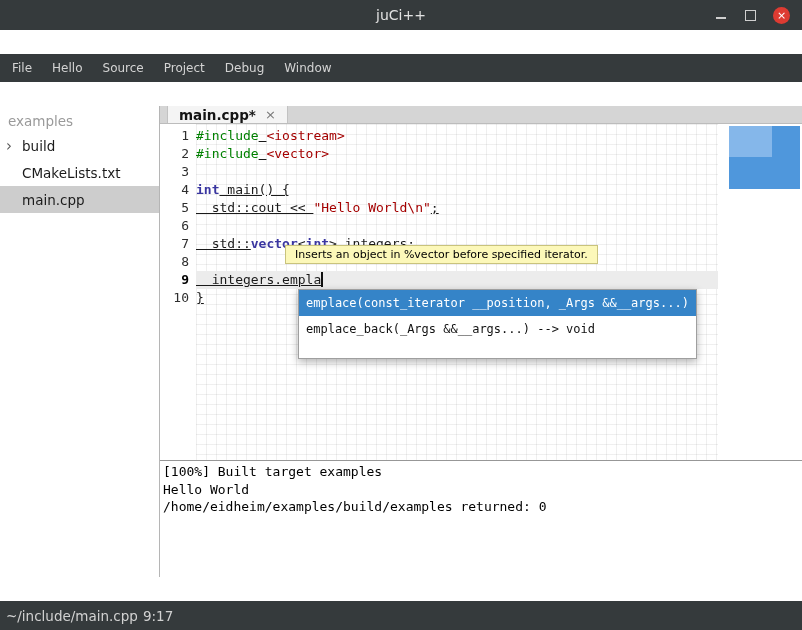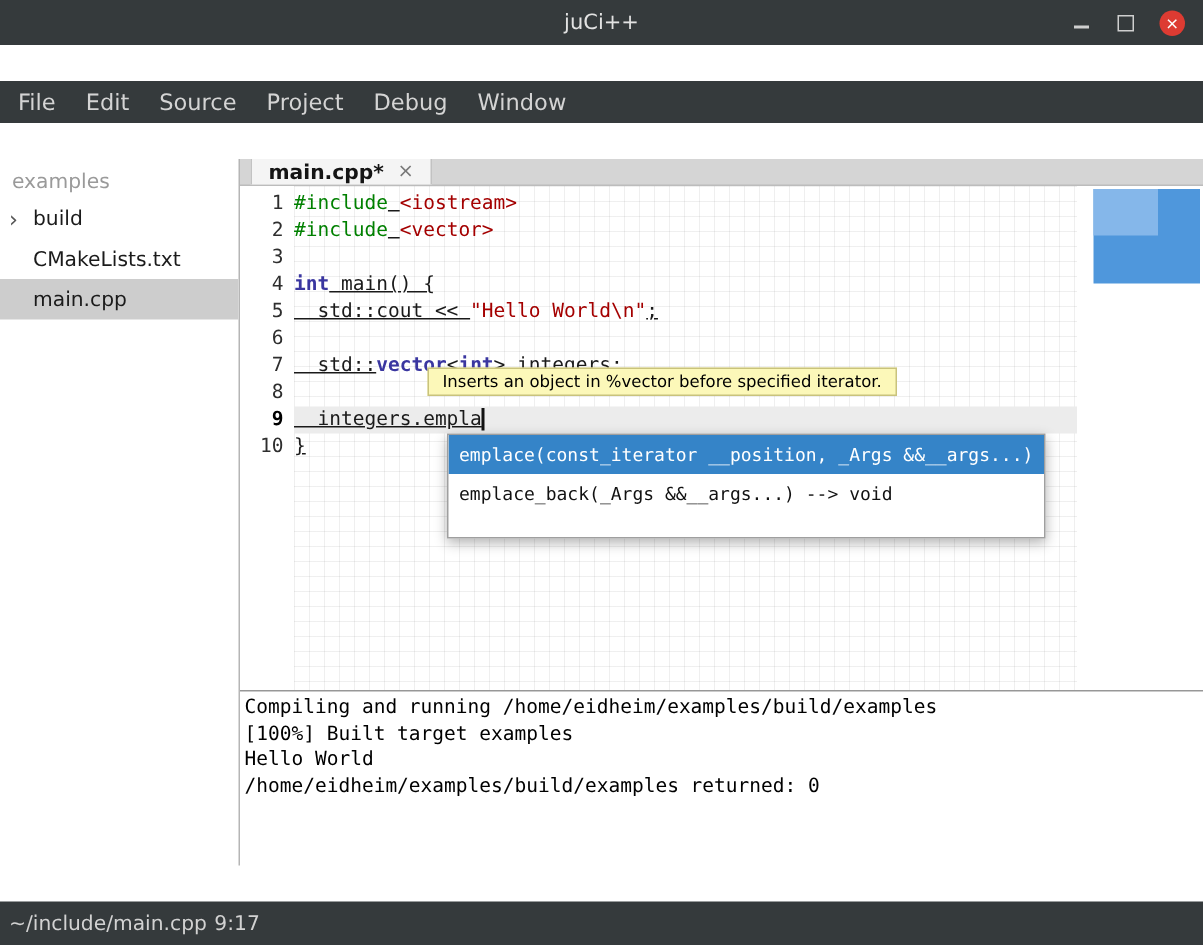--- a/index.html
+++ b/index.html
@@ -13,21 +13,21 @@
   .win-controls { position: absolute; right: 12px; top: 0; height: 30px; display: flex; align-items: center; gap: 17px; }
   .wc { display: inline-flex; align-items: center; justify-content: center; cursor: default; }
   .wc-min { width: 12px; height: 14px; }
   .wc-min::after { content: ""; width: 10px; height: 2px; background: #cfcfcf; margin-top: 6px; }
   .wc-restore { width: 12px; height: 12px; }
   .wc-restore::after { content: ""; width: 9px; height: 9px; border: 1.5px solid #cfcfcf; }
   .wc-close { width: 17px; height: 17px; border-radius: 50%; background: var(--close-red, #dd3b32); color: #fff; font-size: 11px; line-height: 17px; text-align: center; }
 
   
   .menubar { height: 28px; background: var(--bar-bg, #353a3c); display: flex; align-items: center; padding-left: 2px; flex: none; }
-  .menu-item { color: #d4d4d4; font-size: 15px; padding: 0 10px; height: 28px; display: flex; align-items: center; }
+  .menu-item { color: #d4d4d4; font-size: 12px; padding: 0 10px; height: 28px; display: flex; align-items: center; }
 
   
   .main { flex: 1; display: flex; min-height: 0; border-radius: 24px; }
   .sidebar { width: 160px; flex: none; background: #fff; border-right: 1px solid #b5b5b5; font-size: 13.5px; overflow: hidden; }
   .side-header { color: #9a9a9a; padding: 7px 8px 5px 8px; height: 26px; }
   .side-item { height: 27px; display: flex; align-items: center; padding-left: 6px; color: #1b1b1b; white-space: nowrap; }
   .side-item.leaf { padding-left: 22px; }
   .side-item.selected { background: var(--selected-item-bg, #cdcdcd); }
   .expander { width: 16px; color: #555; font-size: 15px; line-height: 14px; display: inline-block; }
 
@@ -92,21 +92,21 @@
     <div class="win-title">juCi++</div>
     <div class="win-controls">
       <span class="wc wc-min"></span>
       <span class="wc wc-restore"></span>
       <span class="wc wc-close">×</span>
     </div>
   </div>
 
   <div class="menubar">
       <span class="menu-item">File</span>
-      <span class="menu-item">Edit</span>
+      <span class="menu-item">Hello</span>
       <span class="menu-item">Source</span>
       <span class="menu-item">Project</span>
       <span class="menu-item">Debug</span>
       <span class="menu-item">Window</span>
     </div>
 
   <div class="main">
 
     <div class="sidebar">
       <div class="side-header">examples</div>
@@ -165,21 +165,20 @@
 
         <div class="doc-tooltip">Inserts an object in %vector before specified iterator.</div>
 
         <div class="completion">
             <div class="comp-row selected">emplace(const_iterator __position, _Args &amp;&amp;__args...)</div>
             <div class="comp-row">emplace_back(_Args &amp;&amp;__args...) --&gt; void</div>
           </div>
       </div>
 
       <div class="terminal">
-          <div class="tline">Compiling and running /home/eidheim/examples/build/examples</div>
           <div class="tline">[100%] Built target examples</div>
           <div class="tline">Hello World</div>
           <div class="tline">/home/eidheim/examples/build/examples returned: 0</div>
         </div>
 
     </div>
   </div>
 
   <div class="statusbar">
     <span>~/include/main.cpp</span>

